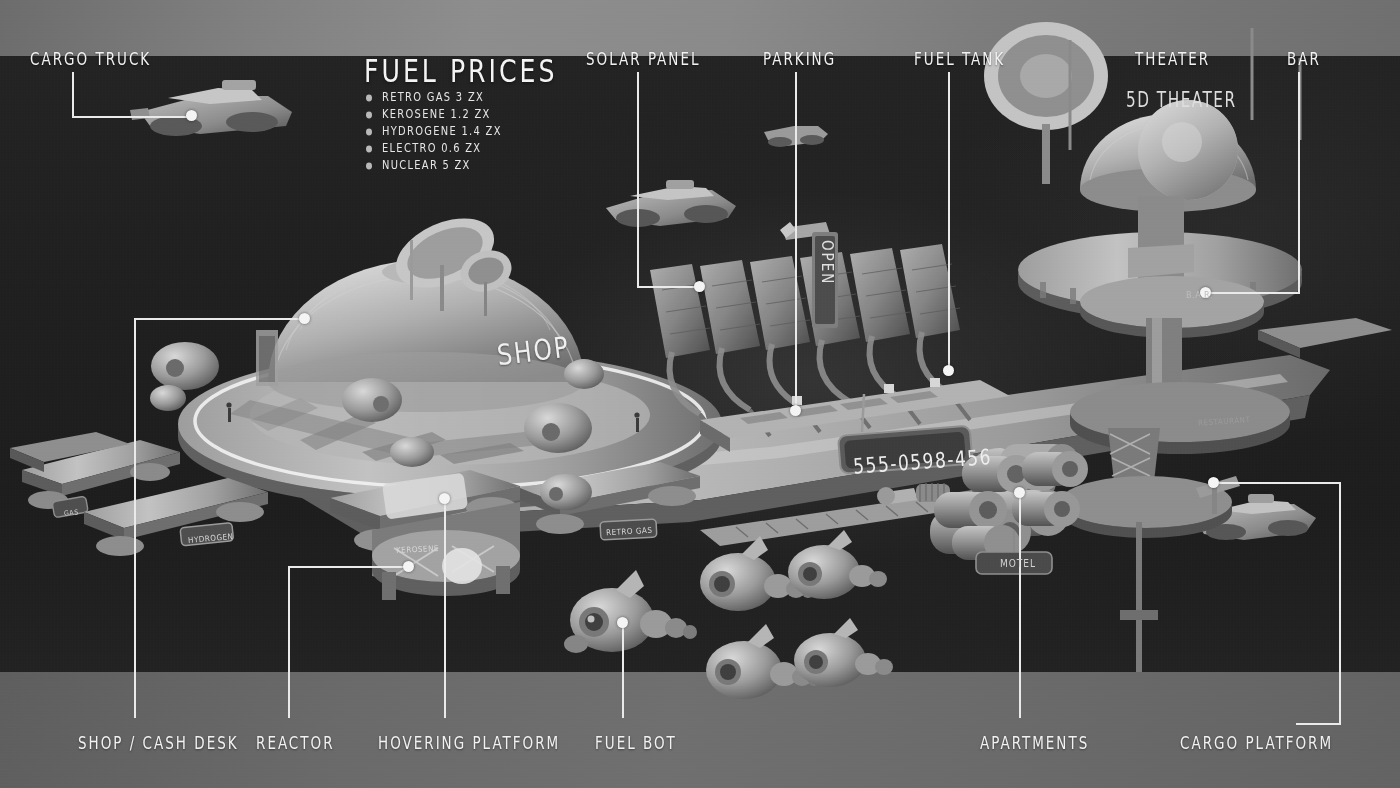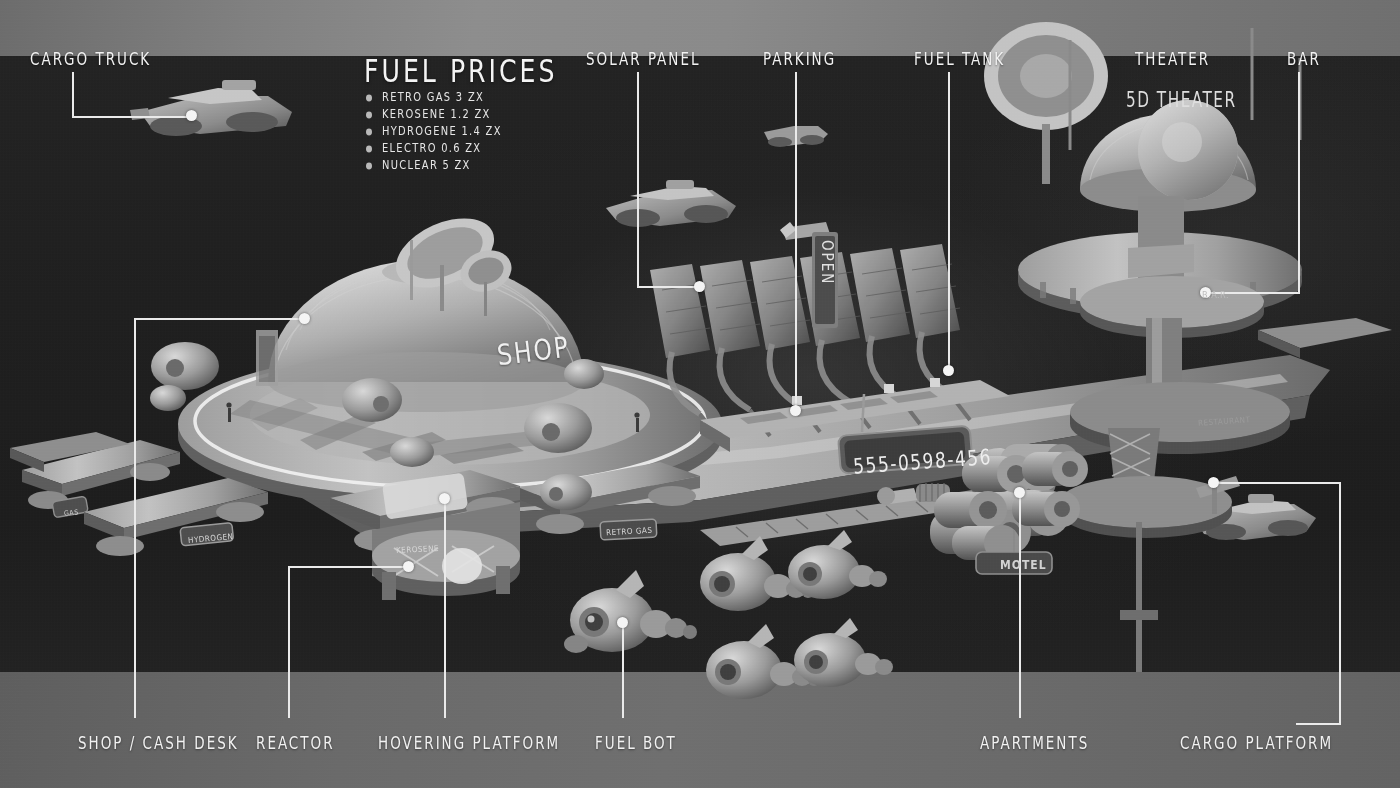--- a/index.html
+++ b/index.html
@@ -638,25 +638,25 @@
   <div class="callout-label" style="left:595px; top:736px;">FUEL BOT</div>
   <div class="callout-label" style="left:980px; top:736px;">APARTMENTS</div>
   <div class="callout-label" style="left:1180px; top:736px;">CARGO PLATFORM</div>
 
   <div class="sign-text" style="left:497px; top:336px; font-size:26px; letter-spacing:2px; color:#f0f0f0; transform:rotate(-7deg) scaleY(1.1); text-shadow:0 1px 2px rgba(0,0,0,.4);">SHOP</div>
 
   <div class="sign-text" style="left:1126px; top:89px; font-size:17px; letter-spacing:1.5px; color:#dedede; transform:scaleY(1.25);">5D THEATER</div>
 
   <div class="sign-text" style="left:853px; top:450px; font-size:19px; letter-spacing:1.5px; color:#ededed; transform:rotate(-4deg) scaleY(1.12);">555-0598-456</div>
 
-  <div class="sign-text" style="left:1186px; top:290px; font-size:9px; letter-spacing:0.5px; color:#bdbdbd;margin-left:16px;">B.A.R.</div>
+  <div class="sign-text" style="left:1186px; top:290px; font-size:9px; letter-spacing:0.5px; color:#bdbdbd;">B.A.R.</div>
 
   <div class="sign-text" style="left:1198px; top:417px; font-size:8px; letter-spacing:0.5px; color:#9a9a9a; transform:rotate(-4deg);">RESTAURANT</div>
 
-  <div class="sign-text" style="left:1000px; top:558px; font-size:12px; letter-spacing:1px; color:#d2d2d2;font-weight:bold;">MOTEL</div>
+  <div class="sign-text" style="left:1000px; top:558px; font-size:10px; letter-spacing:1px; color:#d2d2d2;">MOTEL</div>
 
   <div class="sign-text" style="left:188px; top:534px; font-size:8px; letter-spacing:0.5px; color:#d8d8d8; transform:rotate(-5deg);">HYDROGEN</div>
 
   <div class="sign-text" style="left:396px; top:545px; font-size:8px; letter-spacing:0.5px; color:#d8d8d8; transform:rotate(-3deg);">KEROSENE</div>
 
   <div class="sign-text" style="left:606px; top:527px; font-size:8px; letter-spacing:0.5px; color:#d8d8d8; transform:rotate(-3deg);">RETRO GAS</div>
 
   <div class="sign-text" style="left:64px; top:509px; font-size:7px; letter-spacing:0.5px; color:#cccccc; transform:rotate(-6deg);">GAS</div>
 
   <div class="sign-text" style="left:818px; top:240px; font-size:15px; letter-spacing:2px; color:#e0e0e0; writing-mode:vertical-rl;">OPEN</div>

